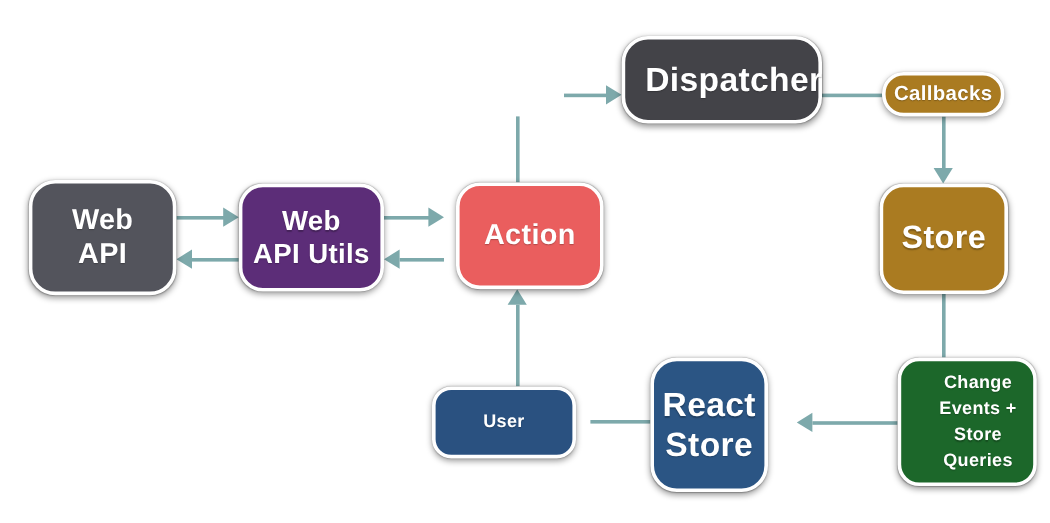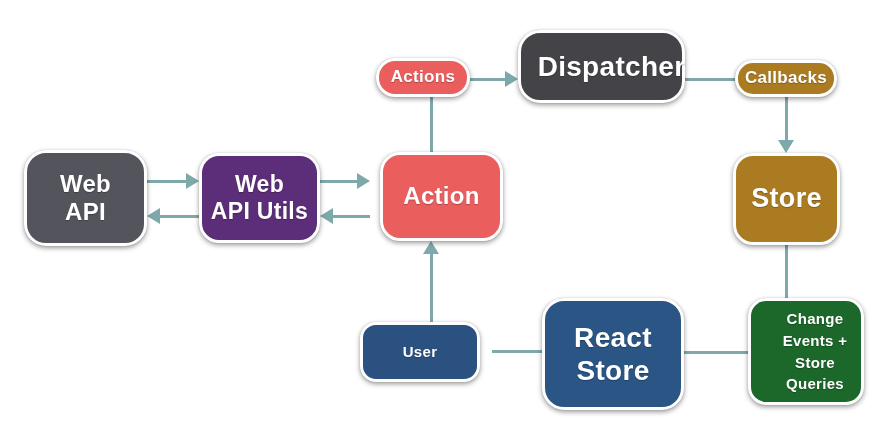--- a/index.html
+++ b/index.html
@@ -24,21 +24,21 @@
 
   
   .n-web-api          {left:24px; top:150px;width:123px;height:96px; border-radius:22px;font-size:24px;}
   .n-web-api-utils    {left:199px;top:153px;width:121px;height:90px; border-radius:20px;font-size:23px;}
   .n-action-creators  {left:380px;top:152px;width:123px;height:89px; border-radius:20px;font-size:24px;gap:24px;}
   .n-actions          {left:376px;top:58px; width:94px; height:39px; border-radius:19px;font-size:17px;}
   .n-dispatcher       {left:518px;top:30px; width:167px;height:73px; border-radius:22px;font-size:28px;padding-left:20px;}
   .n-callbacks        {left:735px;top:60px; width:102px;height:37px; border-radius:18px;font-size:17px;}
   .n-store            {left:733px;top:153px;width:107px;height:92px; border-radius:20px;font-size:27px;}
   .n-change-events    {left:748px;top:298px;width:116px;height:107px;border-radius:18px;font-size:15px;line-height:1.45;padding-left:18px;}
-  .n-react-views      {left:542px;top:298px;width:142px;height:112px;border-radius:22px;font-size:28px;}
+  .n-react-views      {left:542px;top:298px;width:98px;height:112px;border-radius:22px;font-size:28px;}
   .n-user-interactions{left:360px;top:322px;width:120px;height:60px; border-radius:16px;font-size:15px;line-height:1.35;}
 </style>
 </head>
 <body>
 
 <div id="canvas" style="--arrow: #7da9ab; background: rgb(255, 255, 255);">
 
   <div class="line" style="left:147px;top:180px;width:40px;height:3px"></div>
   <div class="head head-right" style="left:186px;top:173px"></div>
 
@@ -78,23 +78,20 @@
 
   <div class="node n-web-api-utils" style="background-color: rgb(92, 45, 120);">
     <span>Web</span>
     <span>API Utils</span>
   </div>
 
   <div class="node n-action-creators" style="background-color: rgb(234, 94, 94);">
     <span>Action</span>
   </div>
 
-  <div class="node n-actions" style="background-color: rgb(234, 94, 94);">
-    <span>Actions</span>
-  </div>
 
   <div class="node n-dispatcher" style="background-color: rgb(67, 67, 72);">
     <span>Dispatcher</span>
   </div>
 
   <div class="node n-callbacks" style="background-color: rgb(170, 123, 33); justify-content: center;">
     <span>Callbacks</span>
   </div>
 
   <div class="node n-store" style="background-color: rgb(170, 123, 33);">

